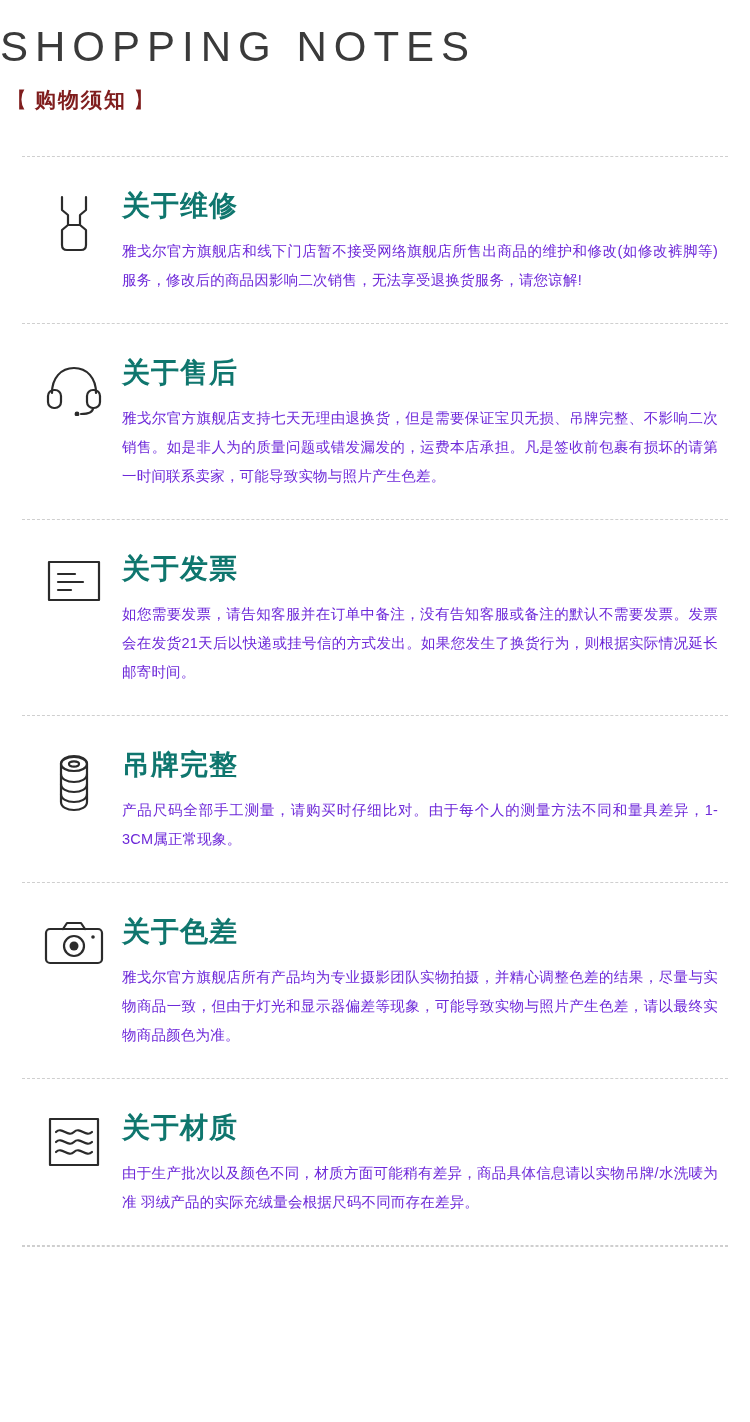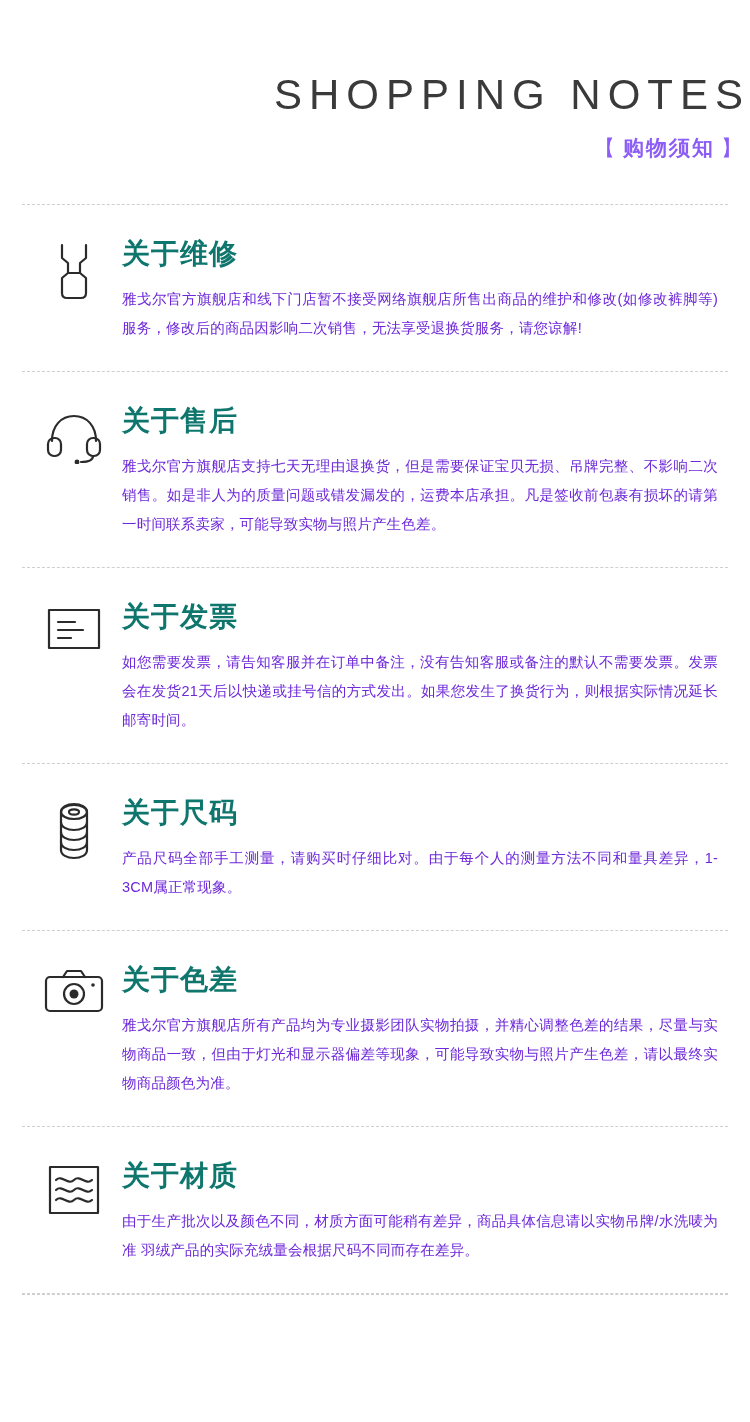--- a/index.html
+++ b/index.html
@@ -17,35 +17,35 @@
   .page {
     width: 750px;
     min-height: 1422px;
     box-sizing: border-box;
     background: #ffffff;
     position: relative;
   }
 
   
   .header {
-    padding-top: 72px;
-    text-align: right;
+    padding-top: 24px;
+    text-align: left;
   }
   .header-title {
     font-size: 42px;
     letter-spacing: 7px;
     color: #3a3a3a;
     font-weight: 400;
     line-height: 1.1;
     font-family: "Liberation Sans", "DejaVu Sans", sans-serif;
   }
   .header-sub {
     margin-top: 16px;
     font-size: 21px;
-    color: #8b5cf6;
+    color: #7f1d1d;
     letter-spacing: 2px;
     font-weight: 700;
   }
   .header-sub .bracket {
     font-weight: 400;
     padding: 0 6px;
   }
 
   
   .divider {
@@ -163,21 +163,21 @@
       <svg width="48" height="62" viewBox="0 0 48 62" fill="none" stroke="#2b2b2b" stroke-width="2.2" stroke-linecap="round" stroke-linejoin="round">
         <path d="M11 12 C11 7 17 4 24 4 C31 4 37 7 37 12 L37 50 C37 55 31 58 24 58 C17 58 11 55 11 50 Z"></path>
         <ellipse cx="24" cy="12" rx="13" ry="7"></ellipse>
         <ellipse cx="24" cy="12" rx="5" ry="2.6"></ellipse>
         <path d="M11 22 C11 27 17 30 24 30 C31 30 37 27 37 22"></path>
         <path d="M11 32 C11 37 17 40 24 40 C31 40 37 37 37 32"></path>
         <path d="M11 42 C11 47 17 50 24 50 C31 50 37 47 37 42"></path>
       </svg>
     </div>
     <div class="sec-body">
-      <div class="sec-title">关于尺码</div>
+      <div class="sec-title">吊牌完整</div>
       <div class="sec-text">产品尺码全部手工测量，请购买时仔细比对。由于每个人的测量方法不同和量具差异，1-3CM属正常现象。</div>
     </div>
   </div>
 
   <div class="divider"></div>
 
   <div class="section">
     <div class="icon-wrap">
       <svg width="62" height="50" viewBox="0 0 62 50" fill="none" stroke="#2b2b2b" stroke-width="2.2" stroke-linecap="round" stroke-linejoin="round">
         <rect x="3" y="10" width="56" height="34" rx="4"></rect>

